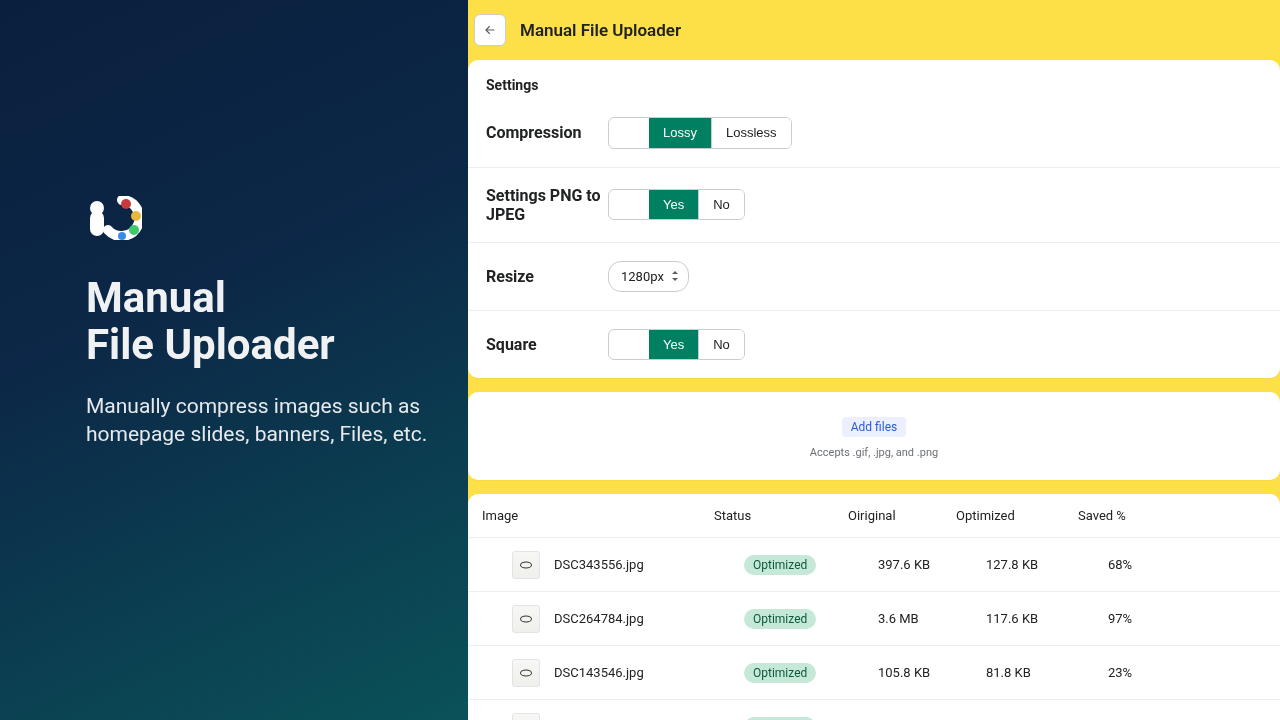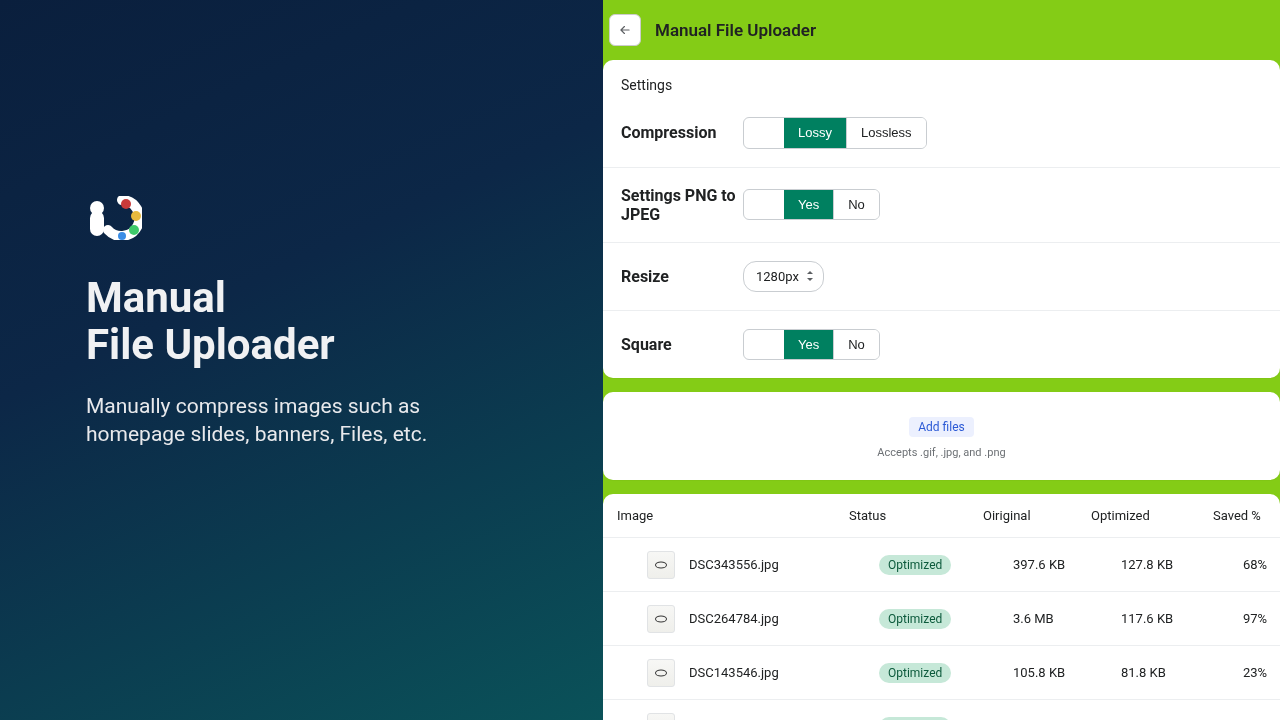--- a/index.html
+++ b/index.html
@@ -5,21 +5,21 @@
   * { margin: 0; padding: 0; box-sizing: border-box; }
   body {
     font-family: -apple-system, BlinkMacSystemFont, "Segoe UI", Roboto, sans-serif;
     width: 1280px;
     height: 720px;
     display: flex;
     overflow: hidden;
     background: #f6f6f7;
   }
   .left-panel {
-    width: 603px;
+    width: 468px;
     height: 720px;
     background: linear-gradient(155deg, #0a1f3d 0%, #0c2747 40%, #0a5259 100%);
     color: #fff;
     padding: 196px 40px 0 86px;
     position: relative;
   }
   .logo {
     width: 56px;
     height: 44px;
     margin-bottom: 30px;
@@ -34,21 +34,21 @@
   .left-sub {
     font-size: 21px;
     font-weight: 400;
     line-height: 1.35;
     color: #e8e9ec;
     max-width: 380px;
   }
   .right-panel {
     flex: 1;
     height: 720px;
-    background: #84cc16;
+    background: #fde047;
     overflow: hidden;
   }
   .topbar {
     display: flex;
     align-items: center;
     gap: 14px;
     padding: 14px 18px 14px 6px;
   }
   .back-btn {
     width: 32px;
@@ -69,21 +69,21 @@
   }
   .card {
     background: #fff;
     border-radius: 10px;
     margin-bottom: 14px;
     box-shadow: 0 1px 1px rgba(0,0,0,0.03);
   }
   .section-header {
     padding: 17px 18px 6px 18px;
     font-size: 14px;
-    font-weight: 400;
+    font-weight: 700;
     color: #202223;
   }
   .setting-row {
     display: flex;
     align-items: center;
     padding: 18px;
     border-top: 1px solid #eceef0;
   }
   .setting-row:first-of-type { border-top: none; }
   .setting-label {

